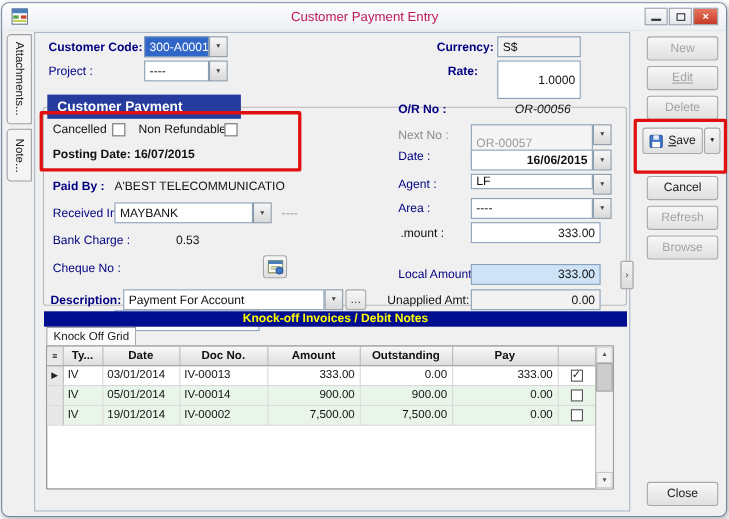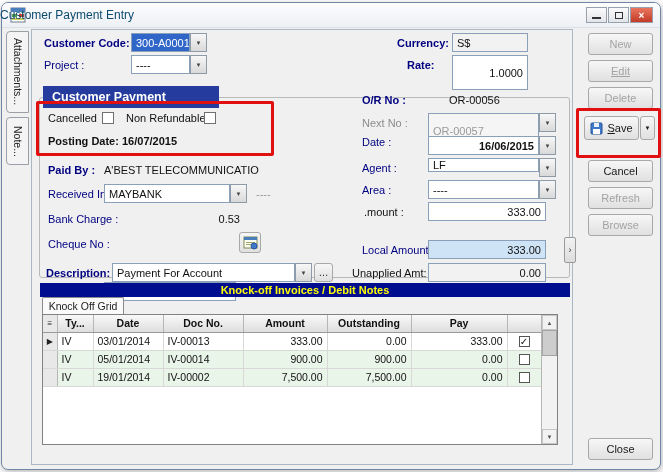--- a/index.html
+++ b/index.html
@@ -1,21 +1,21 @@
 <!DOCTYPE html>
 <html><head>
 <meta charset="utf-8">
 <style>
   *{margin:0;padding:0;box-sizing:border-box;}
   html,body{width:663px;height:472px;overflow:hidden;}
   body{font-family:"Liberation Sans",sans-serif;background:#fff;position:relative;font-size:11px;}
   .abs{position:absolute;}
   .window{left:1px;top:2px;width:660px;height:468px;background:#f0f0f0;border:1px solid #6f87a5;border-radius:7px;box-shadow:1px 2px 7px rgba(0,0,0,.3);}
   .titlebar{left:2px;top:3px;width:658px;height:25px;background:linear-gradient(#fdfdfe,#edf0f4);border-radius:6px 6px 0 0;border-bottom:1px solid #dde1e6;}
-  .title{left:0;top:8px;width:663px;font-size:12px;color:#0c4a6e;}
+  .title{left:0;top:8px;width:663px;text-align:center;font-size:12px;color:#be185d;}
   .winbtn{height:16px;border:1px solid #98a0ab;background:linear-gradient(#fbfbfb,#e2e5e9);display:flex;align-items:center;justify-content:center;font-size:10px;color:#333;}
   .winbtn.closebtn{background:linear-gradient(#e9755f,#c33b28);color:#fff;font-weight:bold;}
   .bar{width:9px;height:2px;background:#333;margin-top:6px;}
   .sq{width:8px;height:7px;border:1px solid #333;background:transparent;}
   .vtab{writing-mode:vertical-rl;background:#f4f4f4;border:1px solid #9aa0a6;border-radius:4px 0 0 4px;font-size:10.5px;color:#222;display:flex;align-items:center;justify-content:center;}
   .mainframe{border:1px solid #aab8c6;}
   .lbl{font-size:11px;color:#000080;white-space:nowrap;}
   .lbl.b{font-weight:bold;}
   .lbl.black{color:#111;}
   .lbl.boldblack{color:#111;font-weight:bold;}
@@ -114,35 +114,35 @@
 
 <div class="abs lbl b" style="left:48px;top:164px;">Paid By :</div>
 <div class="abs lbl black" style="left:104px;top:164px;width:170px;overflow:hidden;">A'BEST TELECOMMUNICATIO</div>
 <div class="abs lbl" style="left:48px;top:188px;">Received In :</div>
 <div class="abs field" style="left:104px;top:184px;width:126px;height:19px;">MAYBANK</div>
 <div class="abs drop" style="left:230px;top:184px;width:17px;height:19px;">
     <span>▼</span>
   </div>
 <div class="abs lbl" style="left:256px;top:188px;color:#9a9a9a;">----</div>
 <div class="abs lbl" style="left:48px;top:213px;">Bank Charge :</div>
-<div class="abs lbl black" style="left:160px;top:213px;width:80px;text-align:right;">0.53</div>
+<div class="abs lbl black" style="left:160px;top:213px;width:80px;text-align:left;">0.53</div>
 <div class="abs lbl" style="left:48px;top:238px;">Cheque No :</div>
 <div class="abs field" style="left:104px;top:234px;width:132px;height:19px;margin-top:48px;">mbb123456</div>
 <div class="abs btn" style="left:239px;top:232px;width:22px;height:21px;">
   <svg width="15" height="14">
     <rect x="1" y="1" width="13" height="11" fill="#fdfdf2" stroke="#7b8b55"></rect>
     <rect x="1" y="1" width="13" height="3" fill="#4a7ebb"></rect>
     <rect x="3" y="6" width="9" height="1" fill="#9aa86e"></rect>
     <rect x="3" y="8" width="9" height="1" fill="#9aa86e"></rect>
     <circle cx="11" cy="10" r="3" fill="#3f77c9" stroke="#28549a"></circle>
   </svg>
 </div>
 
 <div class="abs lbl b" style="left:362px;top:94px;text-align:right;">O/R No :</div>
-<div class="abs lbl black" style="left:449px;top:94px;">OR-00056</div>
+<div class="abs lbl black" style="left:468px;top:94px;font-style:italic;">OR-00056</div>
 <div class="abs lbl gray" style="left:362px;top:117px;">Next No :</div>
 <div class="abs field dis" style="left:428px;top:113px;width:111px;height:36px;">OR-00057</div>
 <div class="abs drop" style="left:539px;top:113px;width:17px;height:19px;">
     <span>▼</span>
   </div>
 <div class="abs lbl" style="left:362px;top:136px;">Date :</div>
 <div class="abs field right" style="left:428px;top:136px;width:111px;height:19px;font-weight:bold;">16/06/2015</div>
 <div class="abs drop" style="left:539px;top:136px;width:17px;height:19px;">
     <span>▼</span>
   </div>

